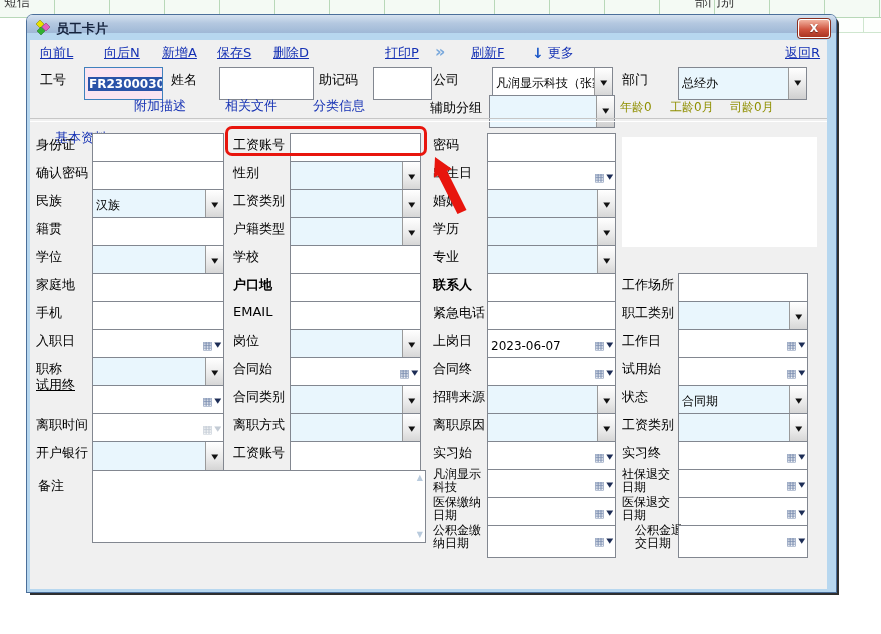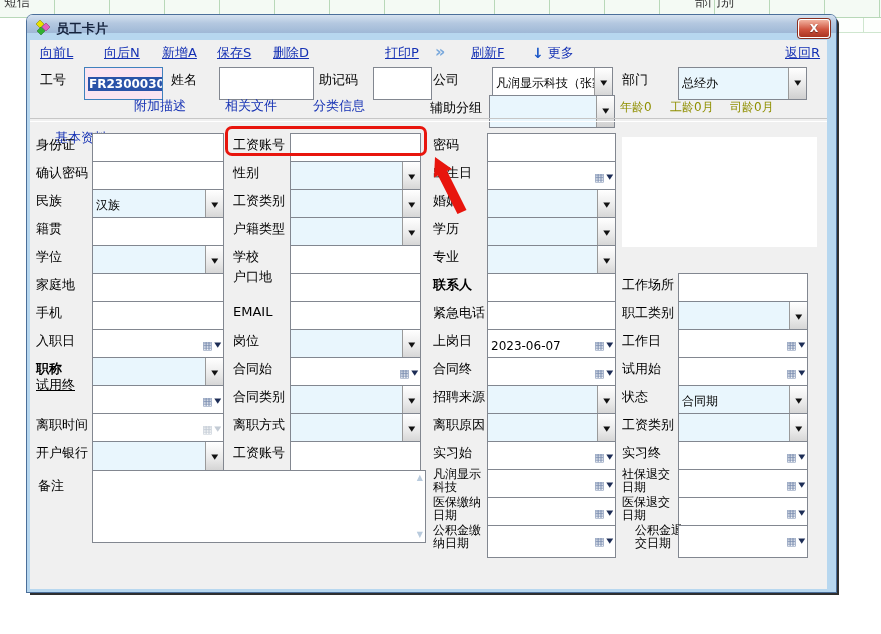--- a/index.html
+++ b/index.html
@@ -263,21 +263,21 @@
           <div class="ctl combo" style="left: 457px; top: 205px; width: 129px;">
             <span class="val"></span>
             <span class="dd-btn">
               <span class="dd-arr">▼</span>
             </span>
           </div>
           <div class="field-label" style="left: 6px; top: 236px;">家庭地</div>
           <div class="ctl text" style="left: 62px; top: 233px; width: 132px;">
             <span class="val"></span>
           </div>
-          <div class="field-label" style="left: 203px; top: 228px;">户口地</div>
+          <div class="field-label" style="left: 203px; top: 236px; font-weight: bold;">户口地</div>
           <div class="ctl text" style="left: 260px; top: 233px; width: 131px;">
             <span class="val"></span>
           </div>
           <div class="field-label" style="left: 403px; top: 236px; font-weight: bold;">联系人</div>
           <div class="ctl text" style="left: 457px; top: 233px; width: 129px;">
             <span class="val"></span>
           </div>
           <div class="field-label" style="left: 592px; top: 236px;">工作场所</div>
           <div class="ctl text" style="left: 648px; top: 233px; width: 130px;">
             <span class="val"></span>
@@ -325,21 +325,21 @@
             </span>
           </div>
           <div class="field-label" style="left: 592px; top: 292px;">工作日</div>
           <div class="ctl date" style="left: 648px; top: 289px; width: 130px;">
             <span class="val"></span>
             <span class="picker-btn">
               <span class="cal-ic">▦</span>
               <span class="date-arr">▼</span>
             </span>
           </div>
-          <div class="field-label" style="left: 6px; top: 320px; font-weight: bold;">职称</div>
+          <div class="field-label" style="left: 6px; top: 320px;">职称</div>
           <div class="ctl combo" style="left: 62px; top: 317px; width: 132px;">
             <span class="val"></span>
             <span class="dd-btn">
               <span class="dd-arr">▼</span>
             </span>
           </div>
           <div class="field-label" style="left: 203px; top: 320px;">合同始</div>
           <div class="ctl date" style="left: 260px; top: 317px; width: 131px;">
             <span class="val"></span>
             <span class="picker-btn">

